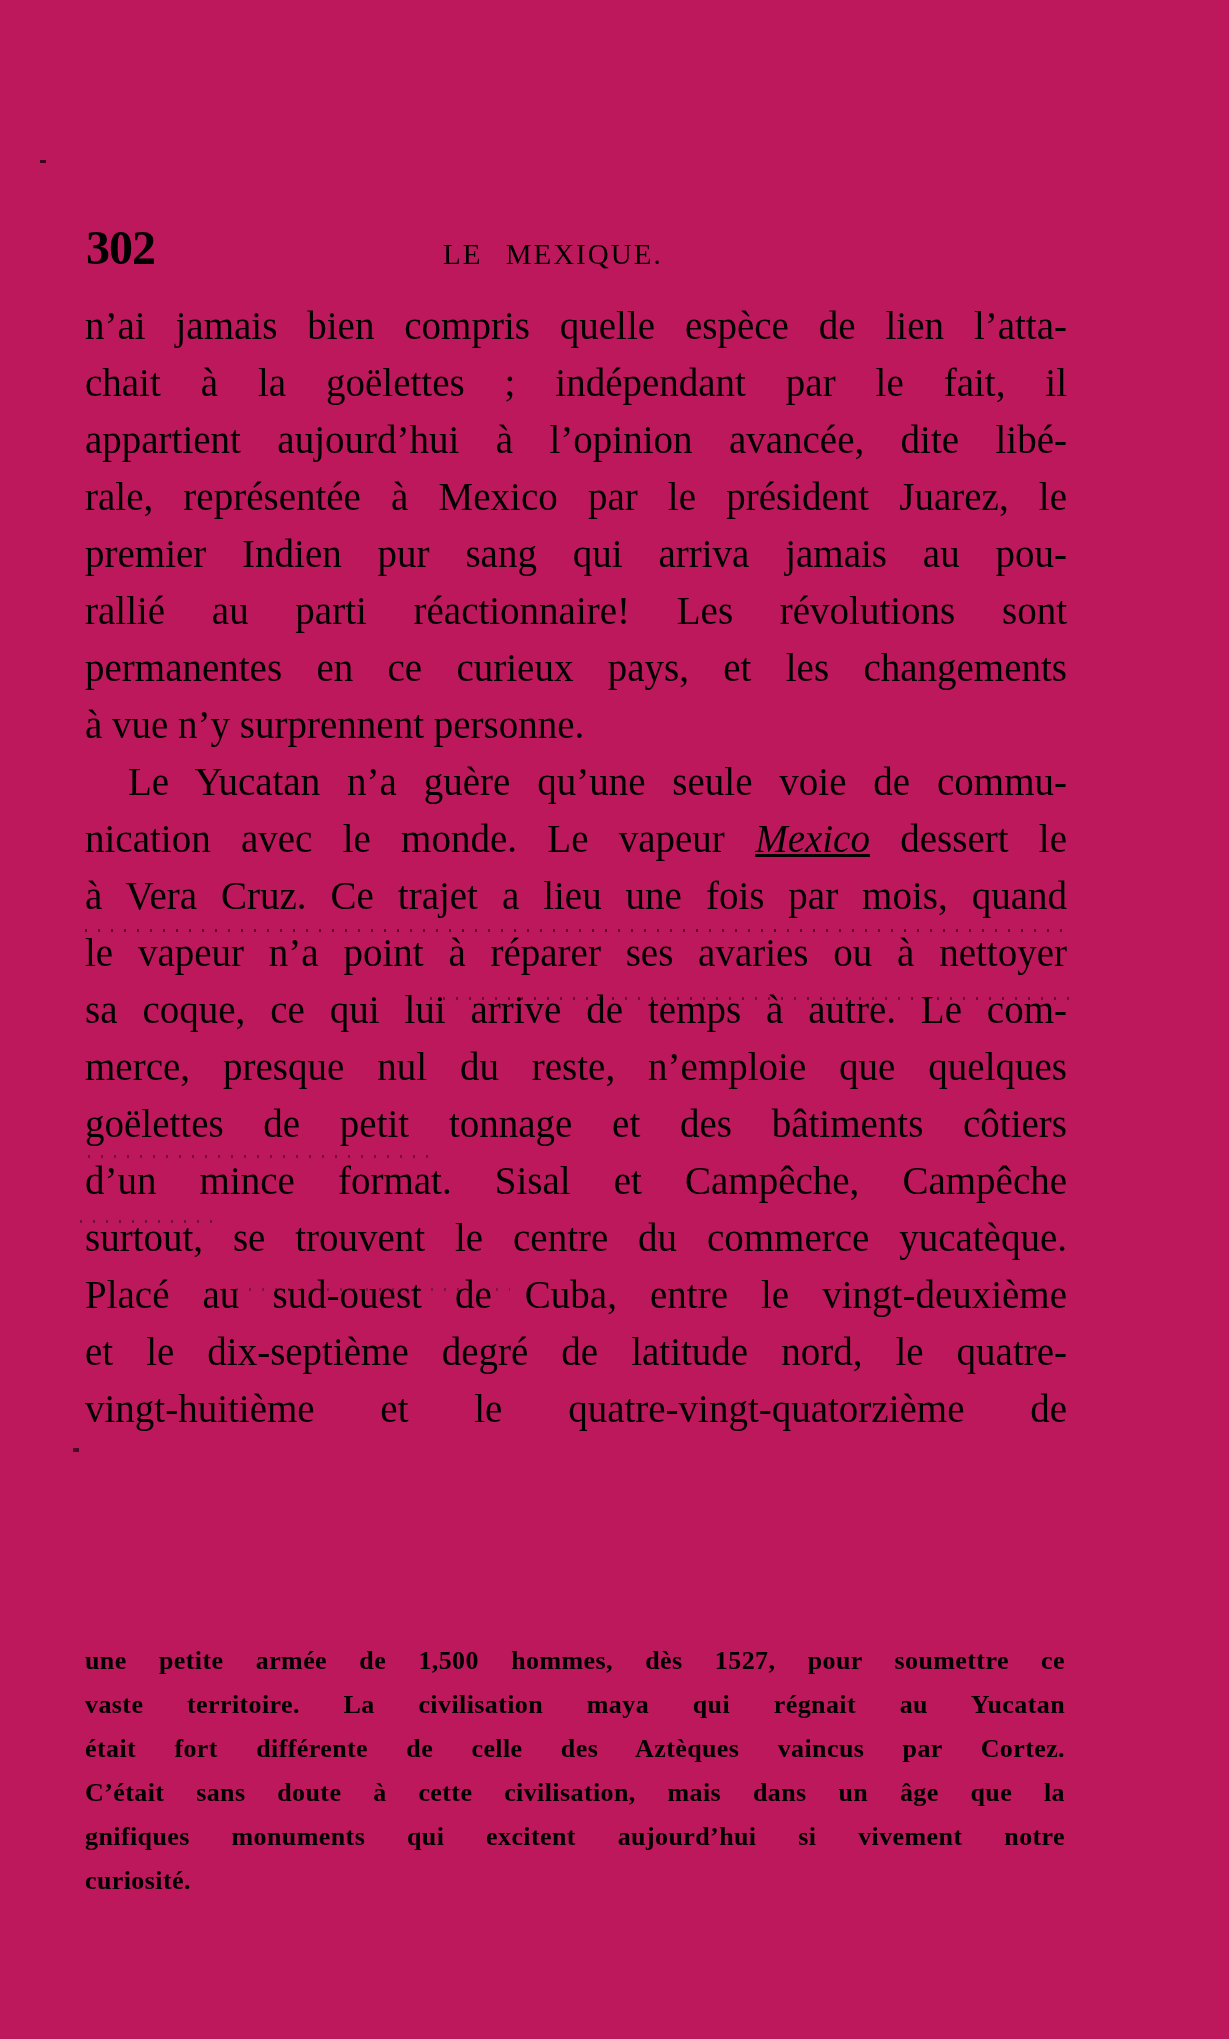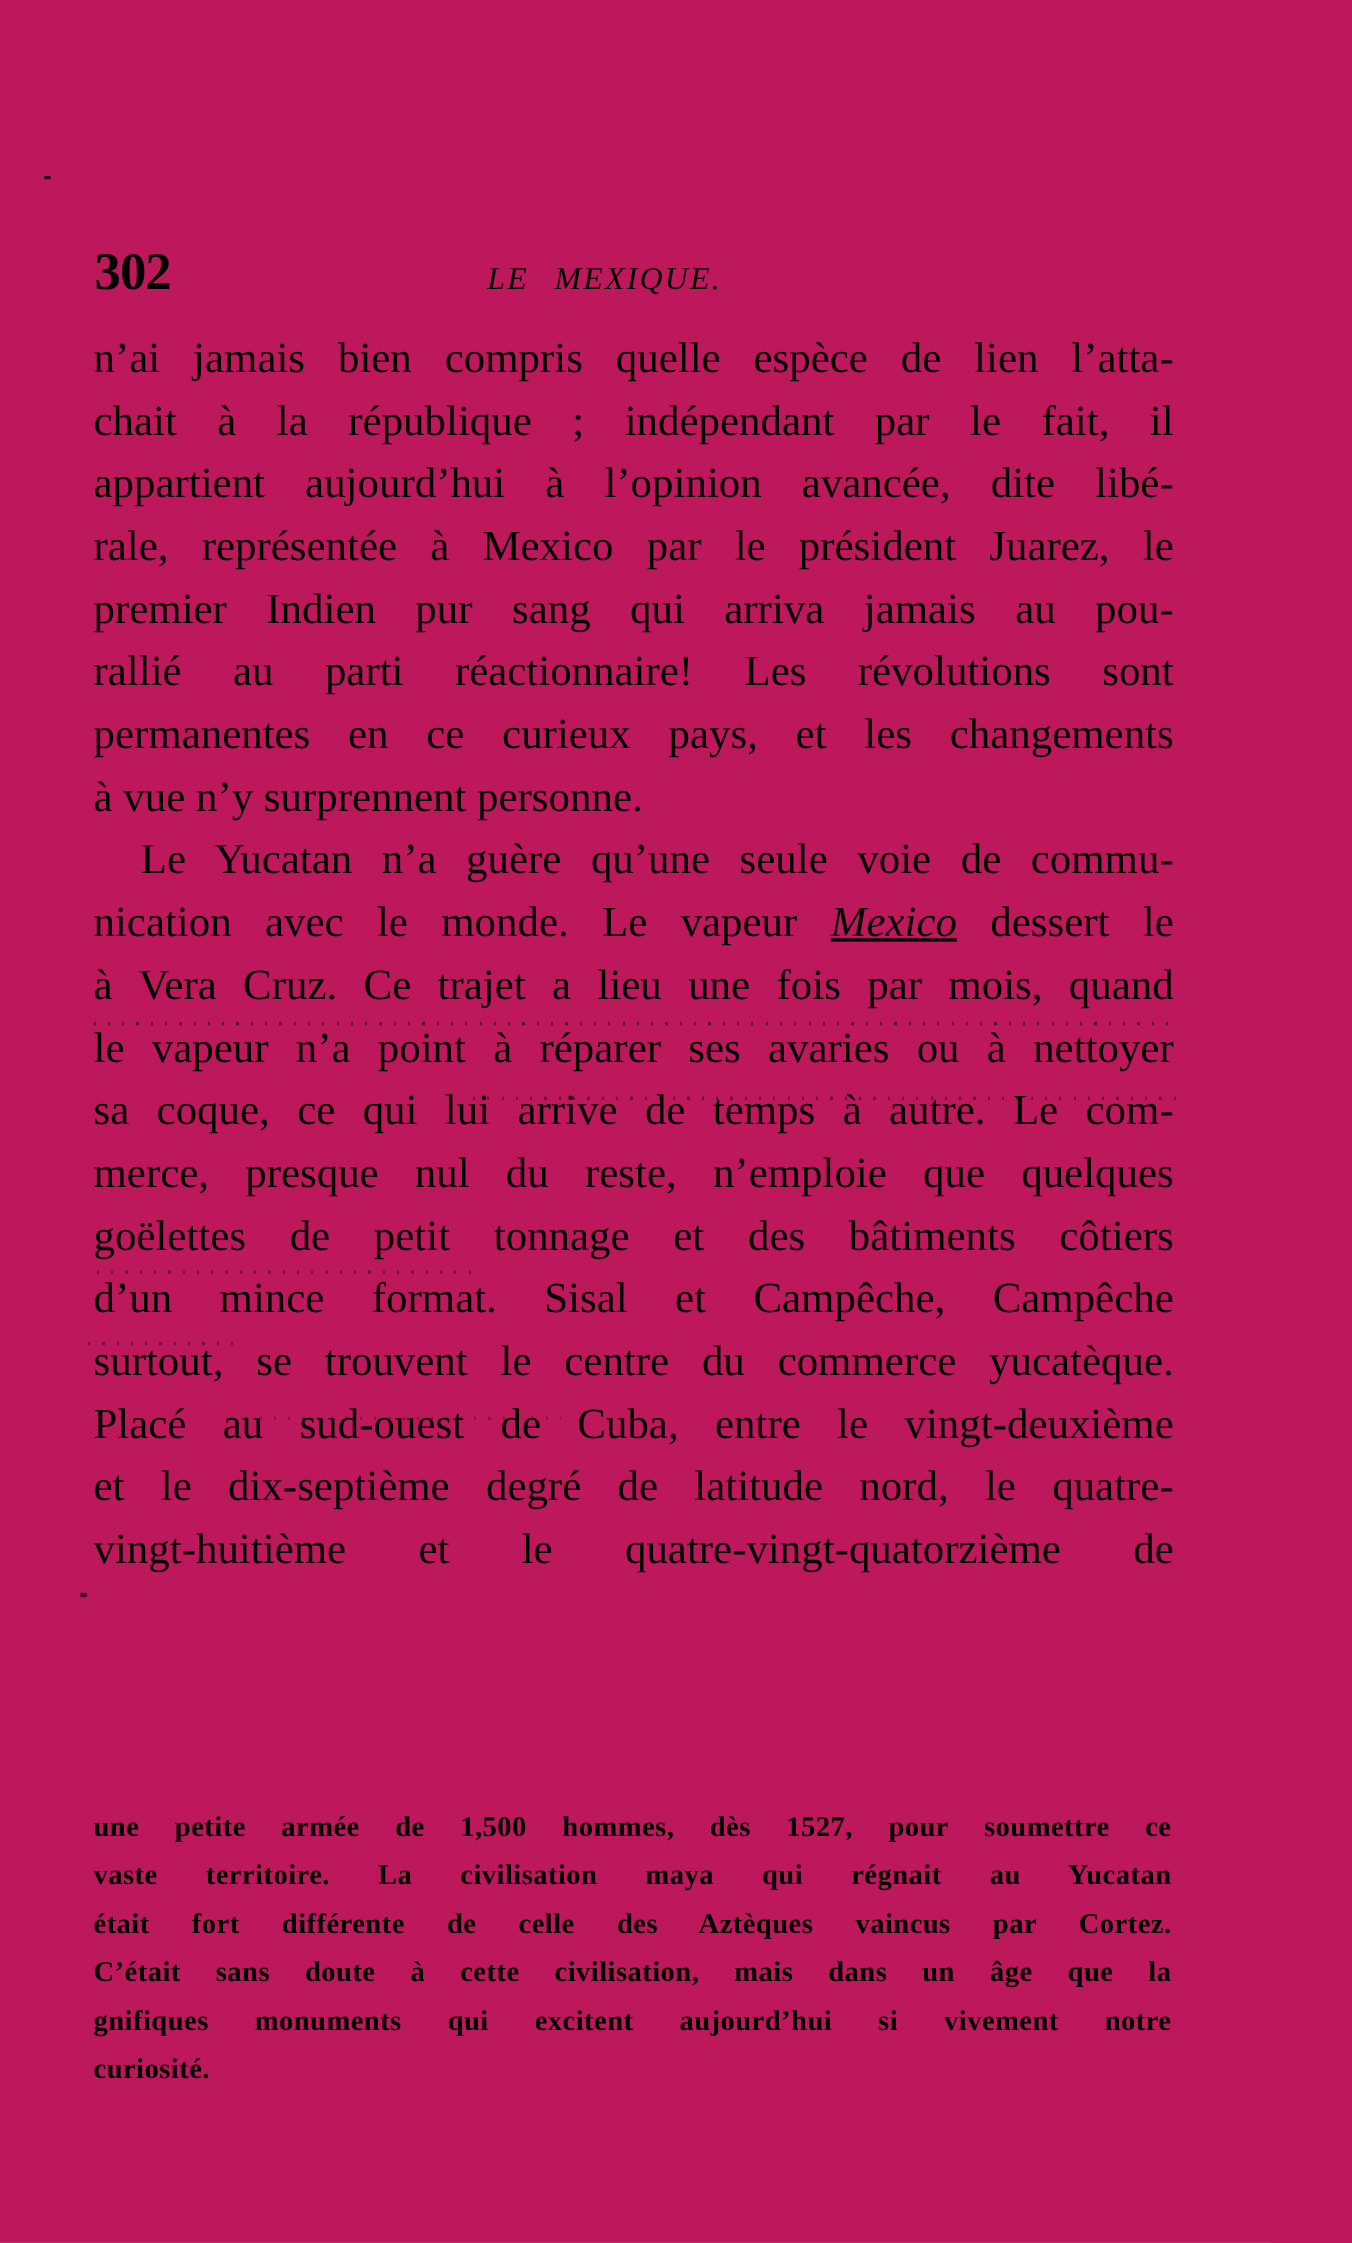--- a/index.html
+++ b/index.html
@@ -31,21 +31,20 @@
   }
   .running-title {
     position: absolute;
     left: 443px;
     top: 240px;
     font-size: 29px;
     letter-spacing: 2px;
     word-spacing: 14px;
     line-height: 1;
     white-space: nowrap;
-    font-style: italic;
   }
 
   
   .body-text {
     position: absolute;
     left: 85px;
     top: 297px;
     width: 982px;
     font-size: 39px;
   }
@@ -101,21 +100,21 @@
 
   <div class="speck" style="left:40px; top:160px; width:6px; height:3px; opacity:.7;"></div>
 
   <div>
     <div class="page-number">302</div>
     <div class="running-title">LE MEXIQUE.</div>
   </div>
 
   <main class="body-text" id="body-root">
       <div class="line j">n’ai jamais bien compris quelle espèce de lien l’atta-</div>
-      <div class="line j">chait à la république ; indépendant par le fait, il</div>
+      <div class="line j">chait à la goëlettes ; indépendant par le fait, il</div>
       <div class="line j">appartient aujourd’hui à l’opinion avancée, dite libé-</div>
       <div class="line j">rale, représentée à Mexico par le président Juarez, le</div>
       <div class="line j">premier Indien pur sang qui arriva jamais au pou-</div>
       <div class="line j">rallié au parti réactionnaire! Les révolutions sont</div>
       <div class="line j">permanentes en ce curieux pays, et les changements</div>
       <div class="line">à vue n’y surprennent personne.</div>
       <div class="line j indent">Le Yucatan n’a guère qu’une seule voie de commu-</div>
       <div class="line j"><span>nication avec le monde. Le vapeur </span><span class="italic">Mexico</span><span> dessert le</span></div>
       <div class="line j">à Vera Cruz. Ce trajet a lieu une fois par mois, quand</div>
       <div class="line j">le vapeur n’a point à réparer ses avaries ou à nettoyer</div>

